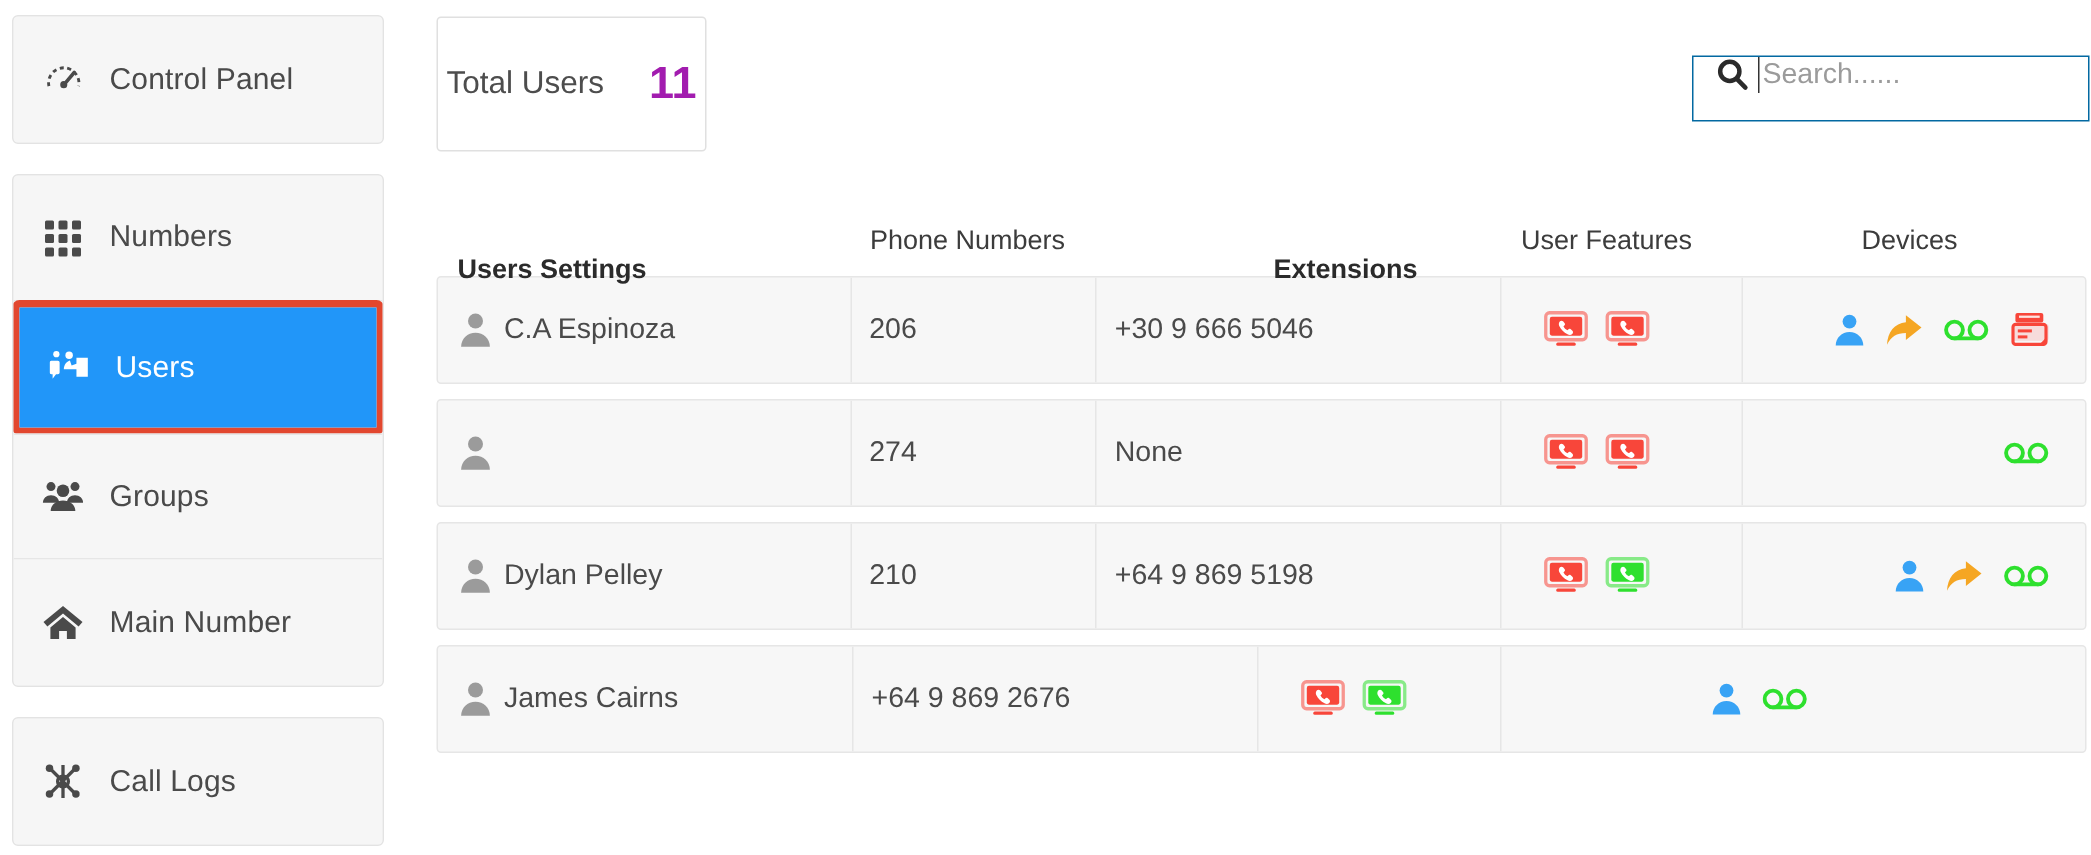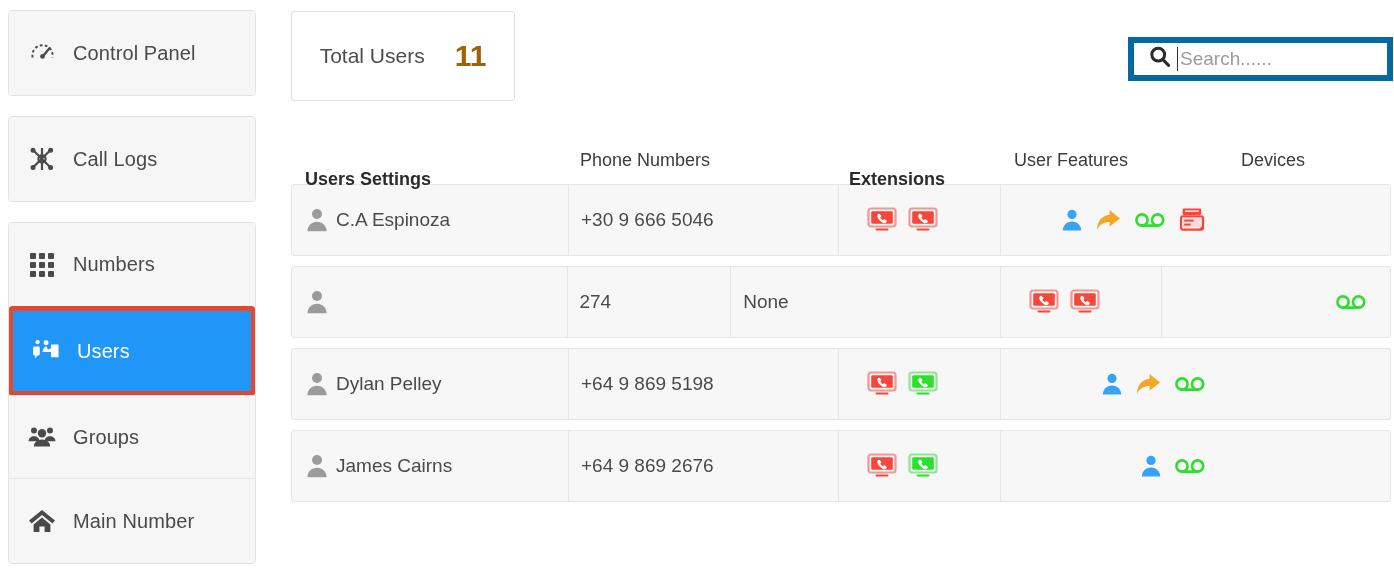--- a/index.html
+++ b/index.html
@@ -52,36 +52,36 @@
   .nav-item.active {
     background: #2196f9;
     color: #ffffff;
     border-bottom: none;
     height: 80px;
   }
 
   
   .total-card {
     position: absolute; left: 291px; top: 11px;
-    width: 224px; height: 90px;
+    width: 180px; height: 90px;
     background: #ffffff;
     border: 1px solid #e0e0e0;
     border-radius: 3px;
     display: flex; align-items: center; justify-content: center;
     gap: 30px;
   }
   .total-label { font-size: 21px; color: #4d4d4d; }
-  .total-value { font-size: 30px; color: #a16207; font-weight: bold; }
+  .total-value { font-size: 30px; color: #a21caf; font-weight: bold; }
 
   .search-box {
     position: absolute; right: 1px; top: 37px;
     width: 265px; height: 44px;
-    border: 6px solid #0369a1;
+    border: 1px solid #0369a1;
     background: #ffffff;
-    display: flex; align-items: center;
+    display: flex; align-items: flex-start;
     padding-left: 14px;
   }
   .search-icon { flex: none; margin-right: 2px; }
   .search-input {
     border: none; outline: none;
     font-family: "Liberation Sans", sans-serif;
     font-size: 19px;
     color: #333;
     background: transparent;
     width: 100%;
@@ -140,38 +140,20 @@
     <div class="panel">
       <div class="nav-item">
         <span class="ico">
           <svg width="27" height="27" viewBox="0 0 24 24" fill="none" stroke="#4a4a4a" stroke-width="1.7">
             <path d="M3.2 15.5A9 9 0 1 1 20.8 15.5" stroke-dasharray="2.4 2.1"></path>
             <circle cx="12" cy="14.6" r="2.1" fill="#4a4a4a" stroke="none"></circle>
             <path d="M13.4 13.1 L18.2 7.4" stroke-width="2.1" stroke-linecap="round"></path>
           </svg>
         </span>
         <span class="nav-label">Control Panel</span>
-      </div>
-    </div>
-
-    <div class="panel">
-      <div class="nav-item">
-        <span class="ico">
-          <svg width="28" height="26" viewBox="0 0 28 26" fill="none" stroke="#4a4a4a" stroke-width="2.2">
-            <path d="M5.5 4.5 L22 21 M22 4.5 L5.5 21 M14 2 v22"></path>
-            <circle cx="14" cy="13" r="3.6" fill="none"></circle>
-            <g fill="#4a4a4a" stroke="none">
-              <circle cx="5.0" cy="4.2" r="2.5"></circle>
-              <circle cx="22.6" cy="4.2" r="2.5"></circle>
-              <circle cx="5.0" cy="21.4" r="2.5"></circle>
-              <circle cx="22.6" cy="21.4" r="2.5"></circle>
-            </g>
-          </svg>
-        </span>
-        <span class="nav-label">Call Logs</span>
       </div>
     </div>
 
     <div class="panel">
 
       <div class="nav-item">
         <span class="ico">
           <svg width="26" height="26" viewBox="0 0 26 26">
             <g fill="#4a4a4a">
               <rect x="1" y="1" width="6" height="6" rx="1"></rect>
@@ -223,20 +205,38 @@
       <div class="nav-item">
         <span class="ico">
           <svg width="28" height="26" viewBox="0 0 28 26" fill="#4a4a4a">
             <path d="M14 2.0 L27 12.6 L24.4 15.6 L14 7.0 L3.6 15.6 L1 12.6 Z"></path>
             <path d="M14 9.4 L22.4 16.4 V24 H16.6 V18.6 H11.4 V24 H5.6 V16.4 Z"></path>
           </svg>
         </span>
         <span class="nav-label">Main Number</span>
       </div>
     </div>
+
+    <div class="panel">
+      <div class="nav-item">
+        <span class="ico">
+          <svg width="28" height="26" viewBox="0 0 28 26" fill="none" stroke="#4a4a4a" stroke-width="2.2">
+            <path d="M5.5 4.5 L22 21 M22 4.5 L5.5 21 M14 2 v22"></path>
+            <circle cx="14" cy="13" r="3.6" fill="none"></circle>
+            <g fill="#4a4a4a" stroke="none">
+              <circle cx="5.0" cy="4.2" r="2.5"></circle>
+              <circle cx="22.6" cy="4.2" r="2.5"></circle>
+              <circle cx="5.0" cy="21.4" r="2.5"></circle>
+              <circle cx="22.6" cy="21.4" r="2.5"></circle>
+            </g>
+          </svg>
+        </span>
+        <span class="nav-label">Call Logs</span>
+      </div>
+    </div>
   </div>
 
   <div class="total-card">
     <span class="total-label">Total Users</span>
     <span class="total-value">11</span>
   </div>
 
   <div class="search-box">
     <span class="search-icon">
       <svg width="24" height="24" viewBox="0 0 24 24" fill="none" stroke="#2b2b2b" stroke-width="3">
@@ -259,20 +259,23 @@
         <div class="trow">
           <div class="td col-user">
        <span class="user-avatar">
               <svg width="22" height="24" viewBox="0 0 22 24" fill="#9b9b9b">
     <circle cx="11" cy="6.0" r="5.0"></circle>
     <path d="M1.4 23.2c0-5.4 4.3-9.4 9.6-9.4s9.6 4.0 9.6 9.4z"></path>
               </svg>
             </span>
        <span>C.A Espinoza</span>
      </div>
+     <div class="td col-ext">
+       <span>206</span>
+     </div>
      <div class="td col-num">
        <span>+30 9 666 5046</span>
      </div>
      <div class="td col-dev">
        <span class="dev-icons">
               <span class="icon-btn">
                 <svg width="30" height="26" viewBox="0 0 30 26">
     <rect x="1.5" y="1.5" width="27" height="18" rx="2.5" fill="none" stroke="#f8463a" stroke-width="2.2" opacity=".55"></rect>
     <rect x="4.2" y="4.2" width="21.6" height="12.6" rx="1.4" fill="#f8463a"></rect>
     <path d="M11.0 7.2c.7-.6 1.6-.5 2.2.2l.9 1.1c.4.5.3 1.1-.2 1.5l-.6.5c.5 1.2 1.5 2.2 2.7 2.7l.5-.6c.4-.5 1.0-.6 1.5-.2l1.1.9c.7.6.8 1.5.2 2.2-.8.9-2.1 1.0-3.3.4-2.4-1.2-4.4-3.2-5.5-5.6-.5-1.1-.3-2.3.5-3.1z" fill="#fff"></path>
@@ -373,20 +376,23 @@
         <div class="trow">
           <div class="td col-user">
        <span class="user-avatar">
               <svg width="22" height="24" viewBox="0 0 22 24" fill="#9b9b9b">
     <circle cx="11" cy="6.0" r="5.0"></circle>
     <path d="M1.4 23.2c0-5.4 4.3-9.4 9.6-9.4s9.6 4.0 9.6 9.4z"></path>
               </svg>
             </span>
        <span>Dylan Pelley</span>
      </div>
+     <div class="td col-ext">
+       <span>210</span>
+     </div>
      <div class="td col-num">
        <span>+64 9 869 5198</span>
      </div>
      <div class="td col-dev">
        <span class="dev-icons">
               <span class="icon-btn">
                 <svg width="30" height="26" viewBox="0 0 30 26">
     <rect x="1.5" y="1.5" width="27" height="18" rx="2.5" fill="none" stroke="#f8463a" stroke-width="2.2" opacity=".55"></rect>
     <rect x="4.2" y="4.2" width="21.6" height="12.6" rx="1.4" fill="#f8463a"></rect>
     <path d="M11.0 7.2c.7-.6 1.6-.5 2.2.2l.9 1.1c.4.5.3 1.1-.2 1.5l-.6.5c.5 1.2 1.5 2.2 2.7 2.7l.5-.6c.4-.5 1.0-.6 1.5-.2l1.1.9c.7.6.8 1.5.2 2.2-.8.9-2.1 1.0-3.3.4-2.4-1.2-4.4-3.2-5.5-5.6-.5-1.1-.3-2.3.5-3.1z" fill="#fff"></path>

